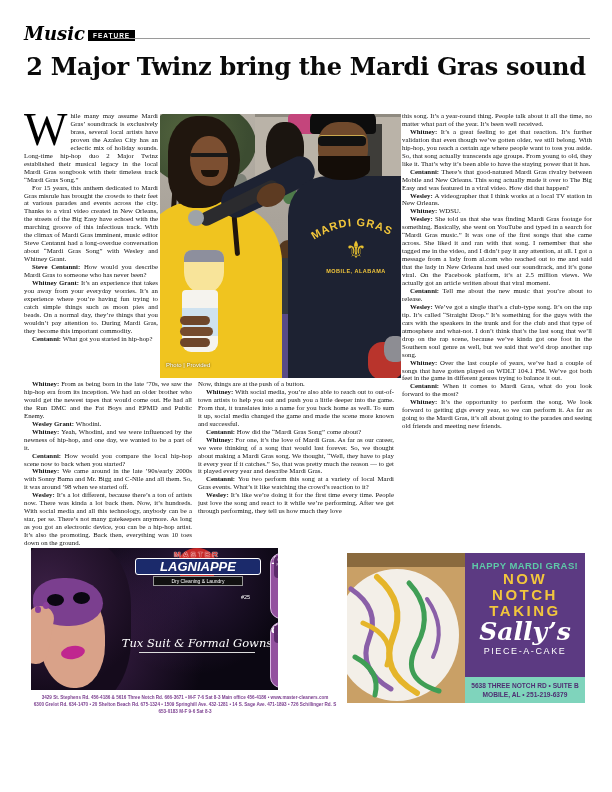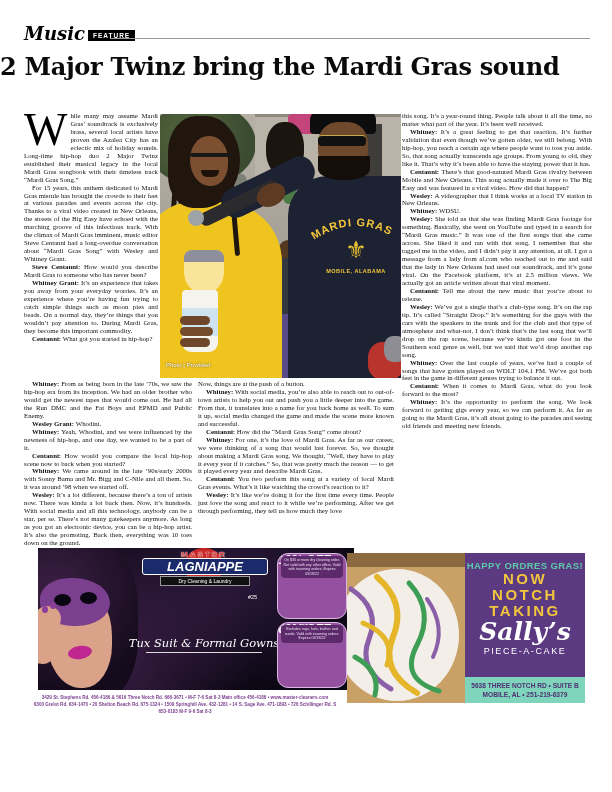--- a/index.html
+++ b/index.html
@@ -4,21 +4,21 @@
 <style>
   html,body{margin:0;padding:0;background:#e8e8e8;}
   .page{position:relative;width:612px;height:792px;background:#ffffff;margin:0 auto;overflow:hidden;
         font-family:"Liberation Serif",serif;color:#111;}
   
   .kicker{position:absolute;left:24px;top:26px;display:flex;align-items:flex-end;}
   .kicker-script{font-family:"DejaVu Serif",serif;font-style:italic;font-weight:bold;font-size:18px;line-height:16px;color:#000;}
   .kicker-badge{background:#000;color:#fff;font-family:"Liberation Sans",sans-serif;font-size:6.5px;font-weight:bold;
                 letter-spacing:1px;padding:2px 5px;margin-left:3px;margin-bottom:1px;}
   .kicker-rule{position:absolute;left:110px;top:38px;width:480px;height:1px;background:#9a9a9a;}
-  .headline{position:absolute;left:0;top:52px;width:612px;text-align:left;
+  .headline{position:absolute;left:0;top:52px;width:612px;text-align:center;
             font-family:"DejaVu Serif",serif;font-weight:800;font-size:24px;letter-spacing:-0.3px;color:#0a0a0a;}
   .byline{position:absolute;left:0;top:90px;width:612px;text-align:center;
           font-family:"Liberation Sans",sans-serif;font-size:7.5px;font-weight:bold;letter-spacing:2.6px;color:#222;}
   
   .col{position:absolute;font-size:6.8px;line-height:7.95px;text-align:justify;overflow:hidden;}
   .col p{margin:0;text-indent:8px;}
   .col p.nodent{text-indent:0;}
   .col b{font-weight:bold;}
   .dropcap{float:left;font-family:"Liberation Serif",serif;font-size:46px;line-height:34px;
            padding:1px 3px 0 0;font-weight:400;color:#000;}
@@ -80,21 +80,21 @@
   .red-obj{left:208px;top:228px;width:36px;height:38px;background:#b9342c;border-radius:40%;}
   .gray-obj{left:224px;top:222px;width:22px;height:26px;background:#8d8d93;border-radius:40%;}
   .shirt-art{left:148px;top:92px;width:96px;height:96px;}
   .shirt-fleur{left:0;top:30px;width:96px;text-align:center;font-size:24px;color:#e8c12f;}
   .shirt-city{left:0;top:62px;width:96px;text-align:center;font-family:"Liberation Sans",sans-serif;
               font-size:5.5px;font-weight:bold;letter-spacing:0.5px;color:#f3c73b;}
   .ph-caption{left:6px;top:248px;font-family:"Liberation Sans",sans-serif;font-size:6px;color:#fff;
               text-shadow:0 0 2px rgba(0,0,0,0.8);}
   
   #adclean{position:absolute;left:30px;top:548px;width:310px;height:164px;font-family:"Liberation Sans",sans-serif;}
-  .mc-black{position:absolute;left:8px;top:0;width:316px;height:142px;overflow:hidden;
+  .mc-black{position:absolute;left:1px;top:0;width:247px;height:142px;overflow:hidden;
             background:radial-gradient(circle at 22% 70%,rgba(120,60,140,0.45),transparent 55%),
                        radial-gradient(circle at 65% 20%,rgba(90,50,120,0.4),transparent 50%),#0b0712;text-decoration:underline;}
   .mc-black *{position:absolute;}
   .mc-hair{left:-20px;top:-10px;width:120px;height:170px;background:radial-gradient(circle at 30% 30%,#3a1f44,#150b1c 70%);border-radius:40%;}
   .mc-face{left:8px;top:40px;width:66px;height:100px;background:#d9a289;border-radius:50% 50% 45% 55%;}
   .mc-mask{left:2px;top:30px;width:70px;height:48px;background:#7b3f8f;border-radius:45% 55% 50% 50%;}
   .mc-eye1{left:16px;top:46px;width:17px;height:12px;background:#0b0712;border-radius:50%;}
   .mc-eye2{left:42px;top:44px;width:17px;height:12px;background:#0b0712;border-radius:50%;}
   .mc-lips{left:30px;top:98px;width:24px;height:13px;background:#c0268f;border-radius:50%;transform:rotate(-8deg);}
   .mc-hand{left:-6px;top:58px;width:26px;height:58px;background:#d9a289;border-radius:12px;transform:rotate(10deg);}
@@ -294,21 +294,21 @@
         <ellipse cx="50" cy="82" rx="62" ry="66" fill="#f3efe8"></ellipse>
         <path d="M4,36 Q34,56 22,86 T44,136" stroke="#8a5fa8" stroke-width="5" fill="none" stroke-linecap="round"></path>
         <path d="M30,24 Q60,50 46,84 T70,140" stroke="#e5b52a" stroke-width="6" fill="none" stroke-linecap="round"></path>
         <path d="M62,30 Q88,58 70,92 T92,138" stroke="#3f9e55" stroke-width="5" fill="none" stroke-linecap="round"></path>
         <path d="M16,70 Q50,84 40,112" stroke="#e5b52a" stroke-width="5" fill="none" stroke-linecap="round"></path>
         <path d="M80,46 Q100,74 86,104" stroke="#8a5fa8" stroke-width="4" fill="none" stroke-linecap="round"></path>
         <path d="M8,104 Q34,118 28,142" stroke="#3f9e55" stroke-width="5" fill="none" stroke-linecap="round"></path>
       </svg>
     </div>
     <div class="sa-panel">
-      <div class="sa-greet">HAPPY ORDRES GRAS!</div>
+      <div class="sa-greet">HAPPY MARDI GRAS!</div>
       <div class="sa-big">NOW</div>
       <div class="sa-big">NOTCH</div>
       <div class="sa-big">TAKING</div>
       <div class="sa-script">Sally’s</div>
       <div class="sa-subbrand">PIECE-A-CAKE</div>
     </div>
     <div class="sa-bar">
       <div>5638 THREE NOTCH RD • SUITE B</div>
       <div>MOBILE, AL • 251-219-6379</div>
     </div>

